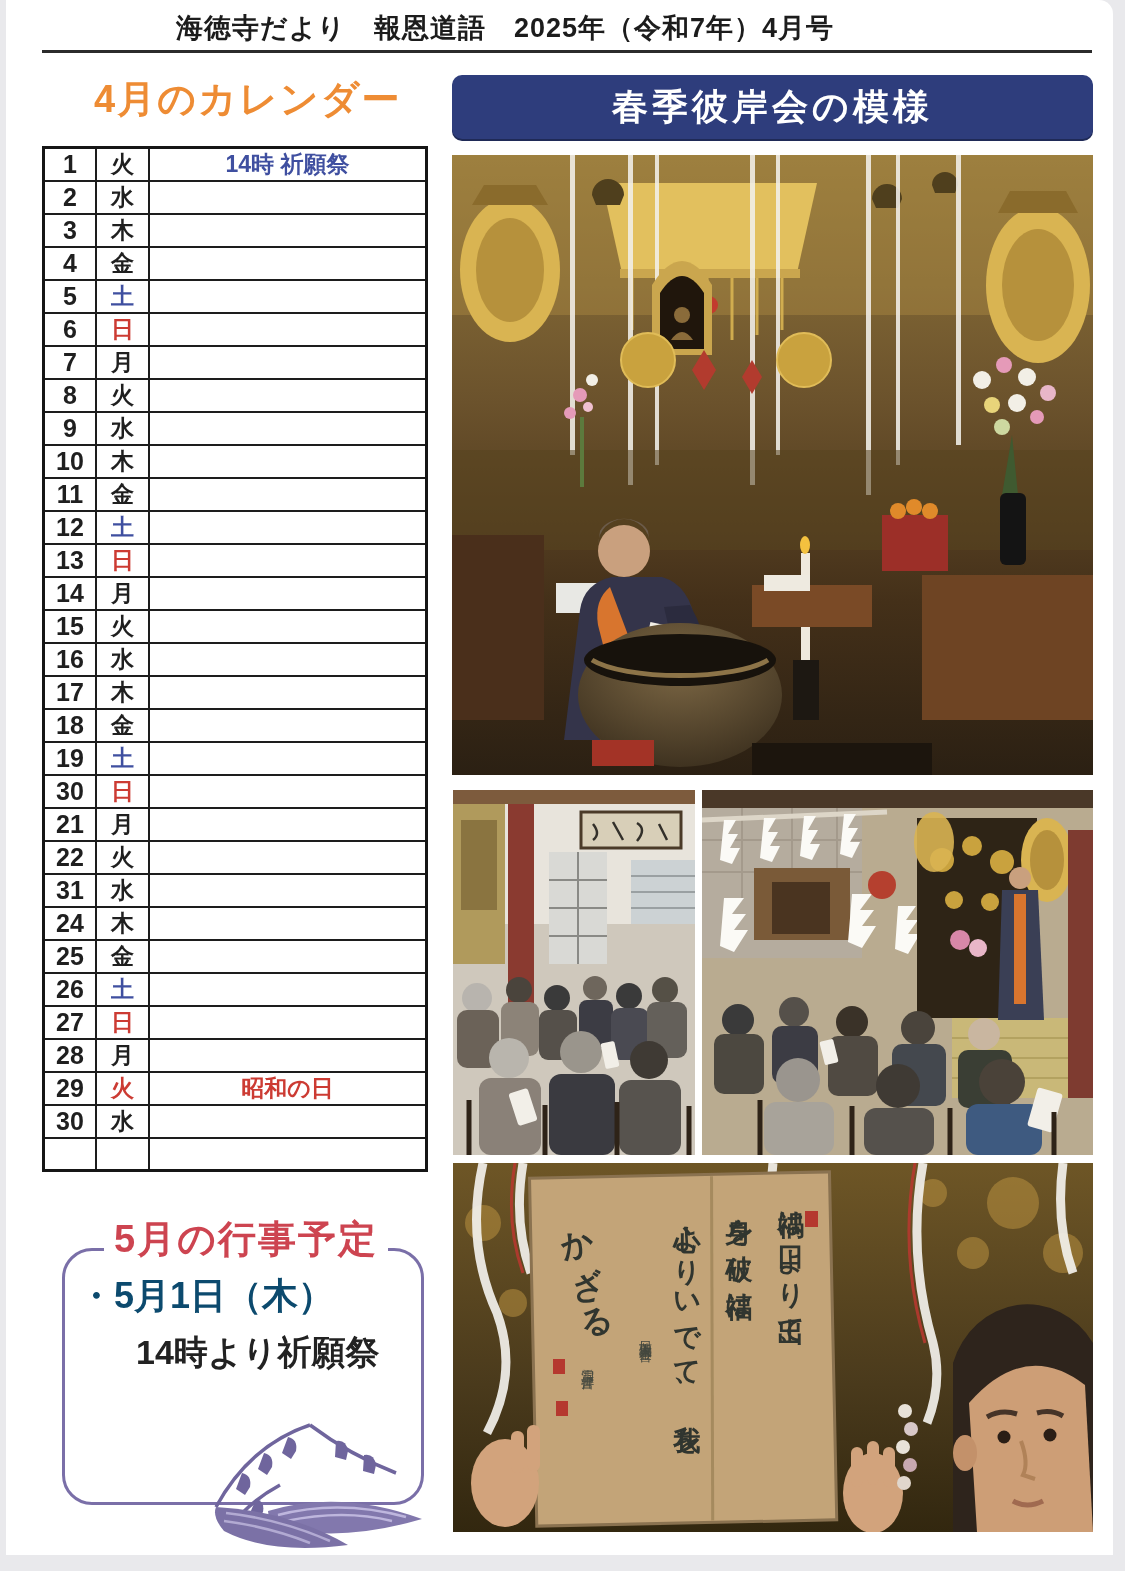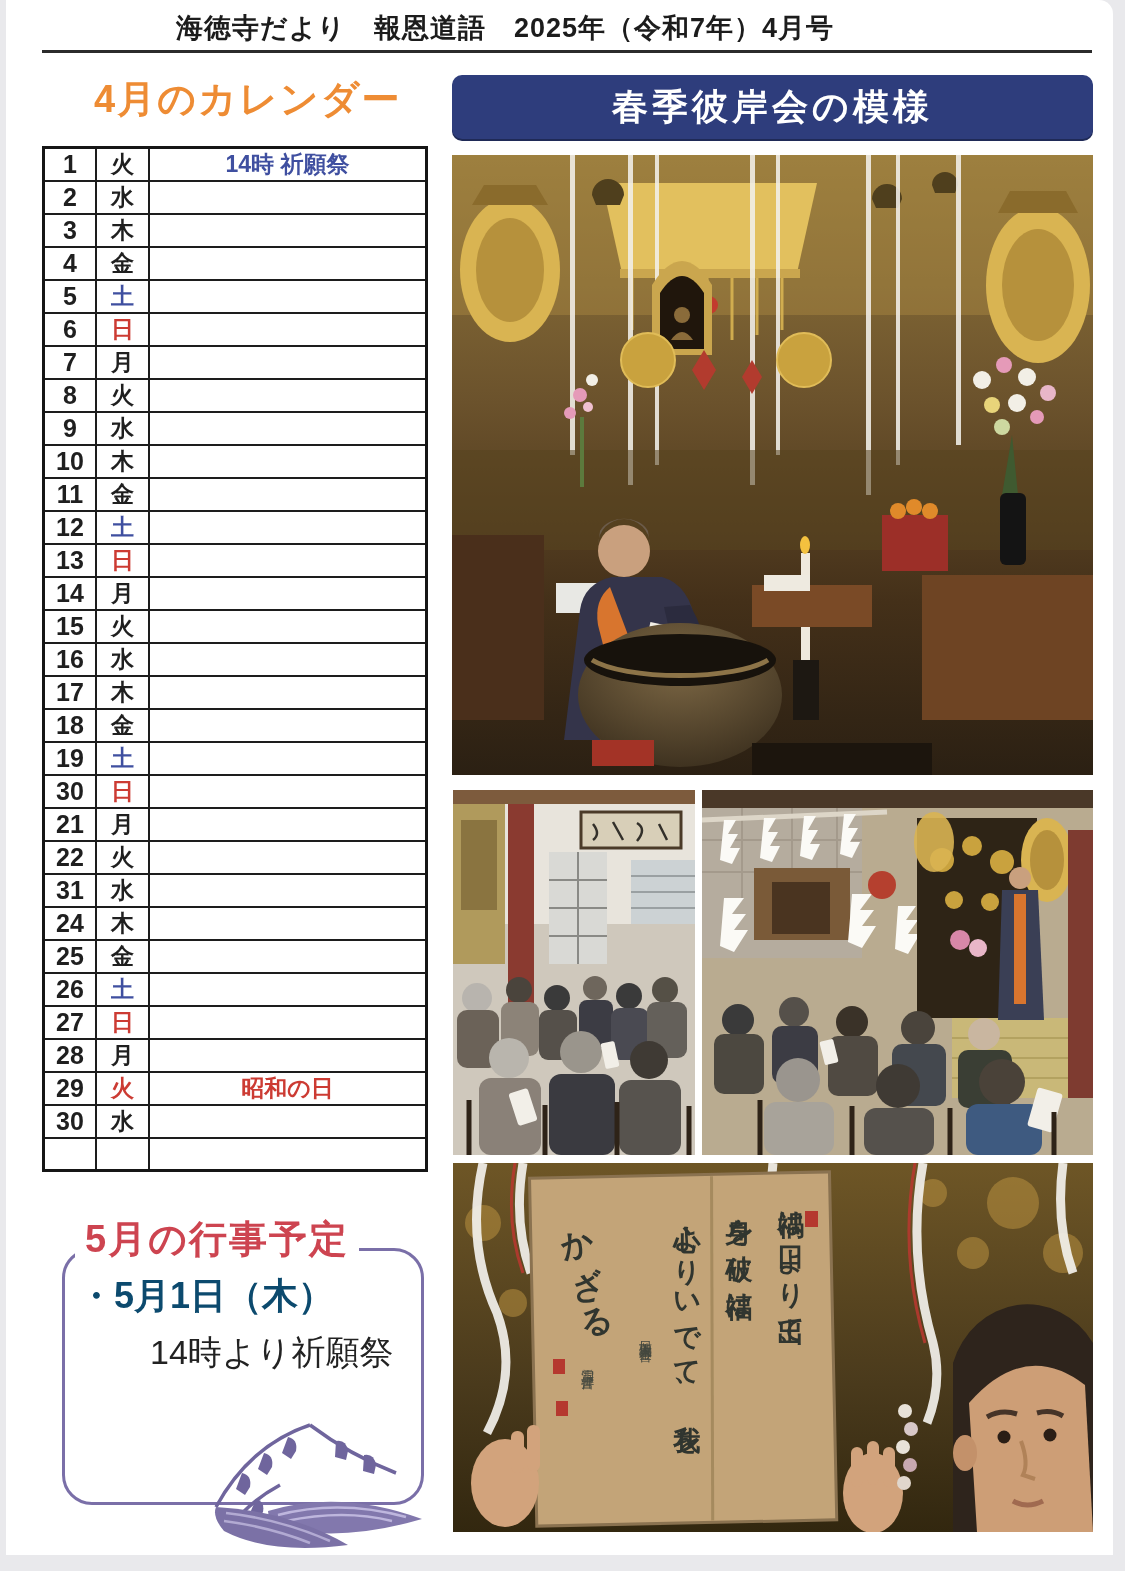--- a/index.html
+++ b/index.html
@@ -37,25 +37,25 @@
   td.weekday{width:51px;font-size:23px;font-weight:700;}
   td.event{width:275px;font-size:23px;font-weight:700;text-align:left;padding-left:22px;}
   .c-blue{color:#3f4fa0 !important;}
   .c-red{color:#cc3b33 !important;}
   
   .may-box{
     left:62px;top:1248px;width:356px;height:251px;
     border:3px solid #7a6fa8;border-radius:30px;background:#fff;
   }
   .may-title{
-    left:75px;top:1214px;font-size:38px;font-weight:700;color:#cd4450;
+    left:104px;top:1214px;font-size:38px;font-weight:700;color:#cd4450;
     background:#fff;padding:0 10px;letter-spacing:2px;z-index:3;
   }
   .may-line1{left:78px;top:1272px;font-size:36px;font-weight:700;color:#0c4a6e;z-index:3;}
-  .may-line2{left:150px;top:1330px;font-size:34px;font-weight:400;color:#222;z-index:3;}
+  .may-line2{left:136px;top:1330px;font-size:34px;font-weight:700;color:#222;z-index:3;}
   .lily{left:160px;top:1415px;width:268px;height:138px;z-index:4;}
   
   .banner{
     left:452px;top:75px;width:641px;height:64px;background:#2e3d7c;border-radius:10px;
     color:#ffffff;font-size:36px;font-weight:700;text-align:center;line-height:64px;letter-spacing:4px;
     box-shadow:0 2px 0 #1f2a57;
   }
   .photo{overflow:hidden;background:#555;}
   .p1{left:452px;top:155px;width:641px;height:620px;}
   .p2{left:453px;top:790px;width:242px;height:365px;}

